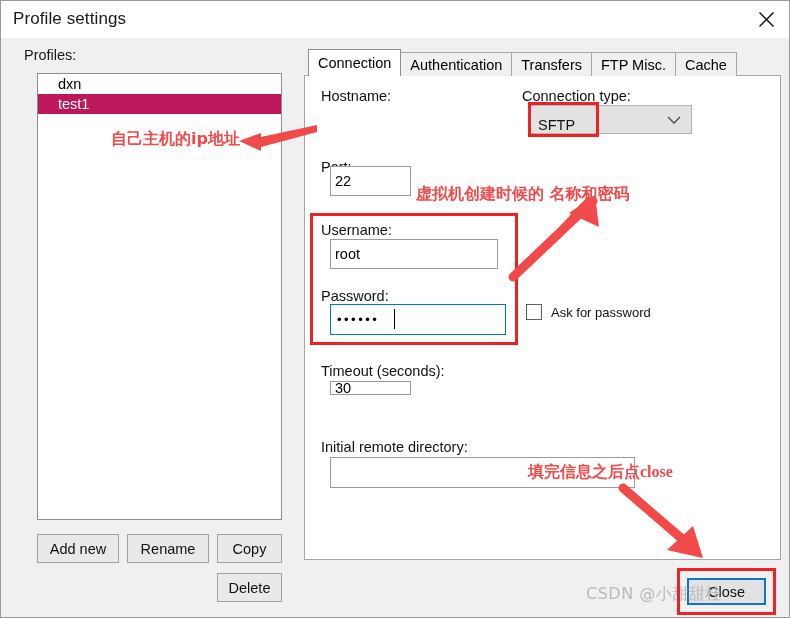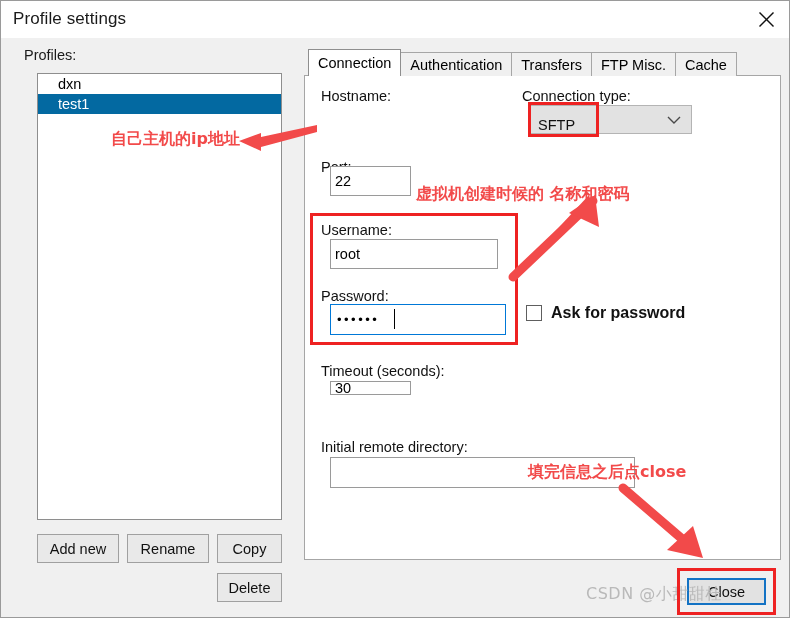--- a/index.html
+++ b/index.html
@@ -73,21 +73,21 @@
   .profile-item {
     height: 20px;
     line-height: 20px;
     padding-left: 20px;
     font-size: 14.5px;
     color: #000000;
     white-space: nowrap;
     cursor: default;
   }
   .profile-item.selected {
-    background: #0369a1;
+    background: #be185d;
     color: #ffffff;
   }
 
   .btn {
     position: absolute;
     background: #e9e9e9;
     border: 1px solid #a0a0a0;
     box-sizing: border-box;
     font-family: "Liberation Sans", sans-serif;
     font-size: 14.5px;
@@ -235,24 +235,23 @@
   }
   .checkbox-box {
     width: 16px;
     height: 16px;
     background: #ffffff;
     border: 1px solid #5e5e5e;
     box-sizing: border-box;
   }
   .checkbox-label {
     margin-left: 9px;
-    font-size: 16px;
+    font-size: 13px;
     color: #111111;
     white-space: nowrap;
-    font-weight: bold;
   }
 
   #lbl-timeout { left: 320px; top: 362px; }
   #inp-timeout { left: 329px; top: 380px; width: 81px; height: 14px; }
 
   #lbl-remotedir { left: 320px; top: 438px; }
   #inp-remotedir { left: 329px; top: 456px; width: 305px; height: 31px; }
 
   
   #btn-close {
@@ -287,21 +286,21 @@
     position: absolute;
     color: #f24a4a;
     font-family: "DejaVu Sans", "Liberation Sans", sans-serif;
     font-size: 16px;
     font-weight: bold;
     white-space: nowrap;
     pointer-events: none;
   }
   #annotext-ip     { left: 110px; top: 128px; }
   #annotext-creds  { left: 415px; top: 183px; }
-  #annotext-close  { left: 527px; top: 461px; }
+  #annotext-close  { left: 527px; top: 461px; font-family: Liberation Serif, serif; }
 
   .anno-arrow {
     position: absolute;
     pointer-events: none;
     overflow: visible;
   }
 
   
   .watermark {
     position: absolute;

